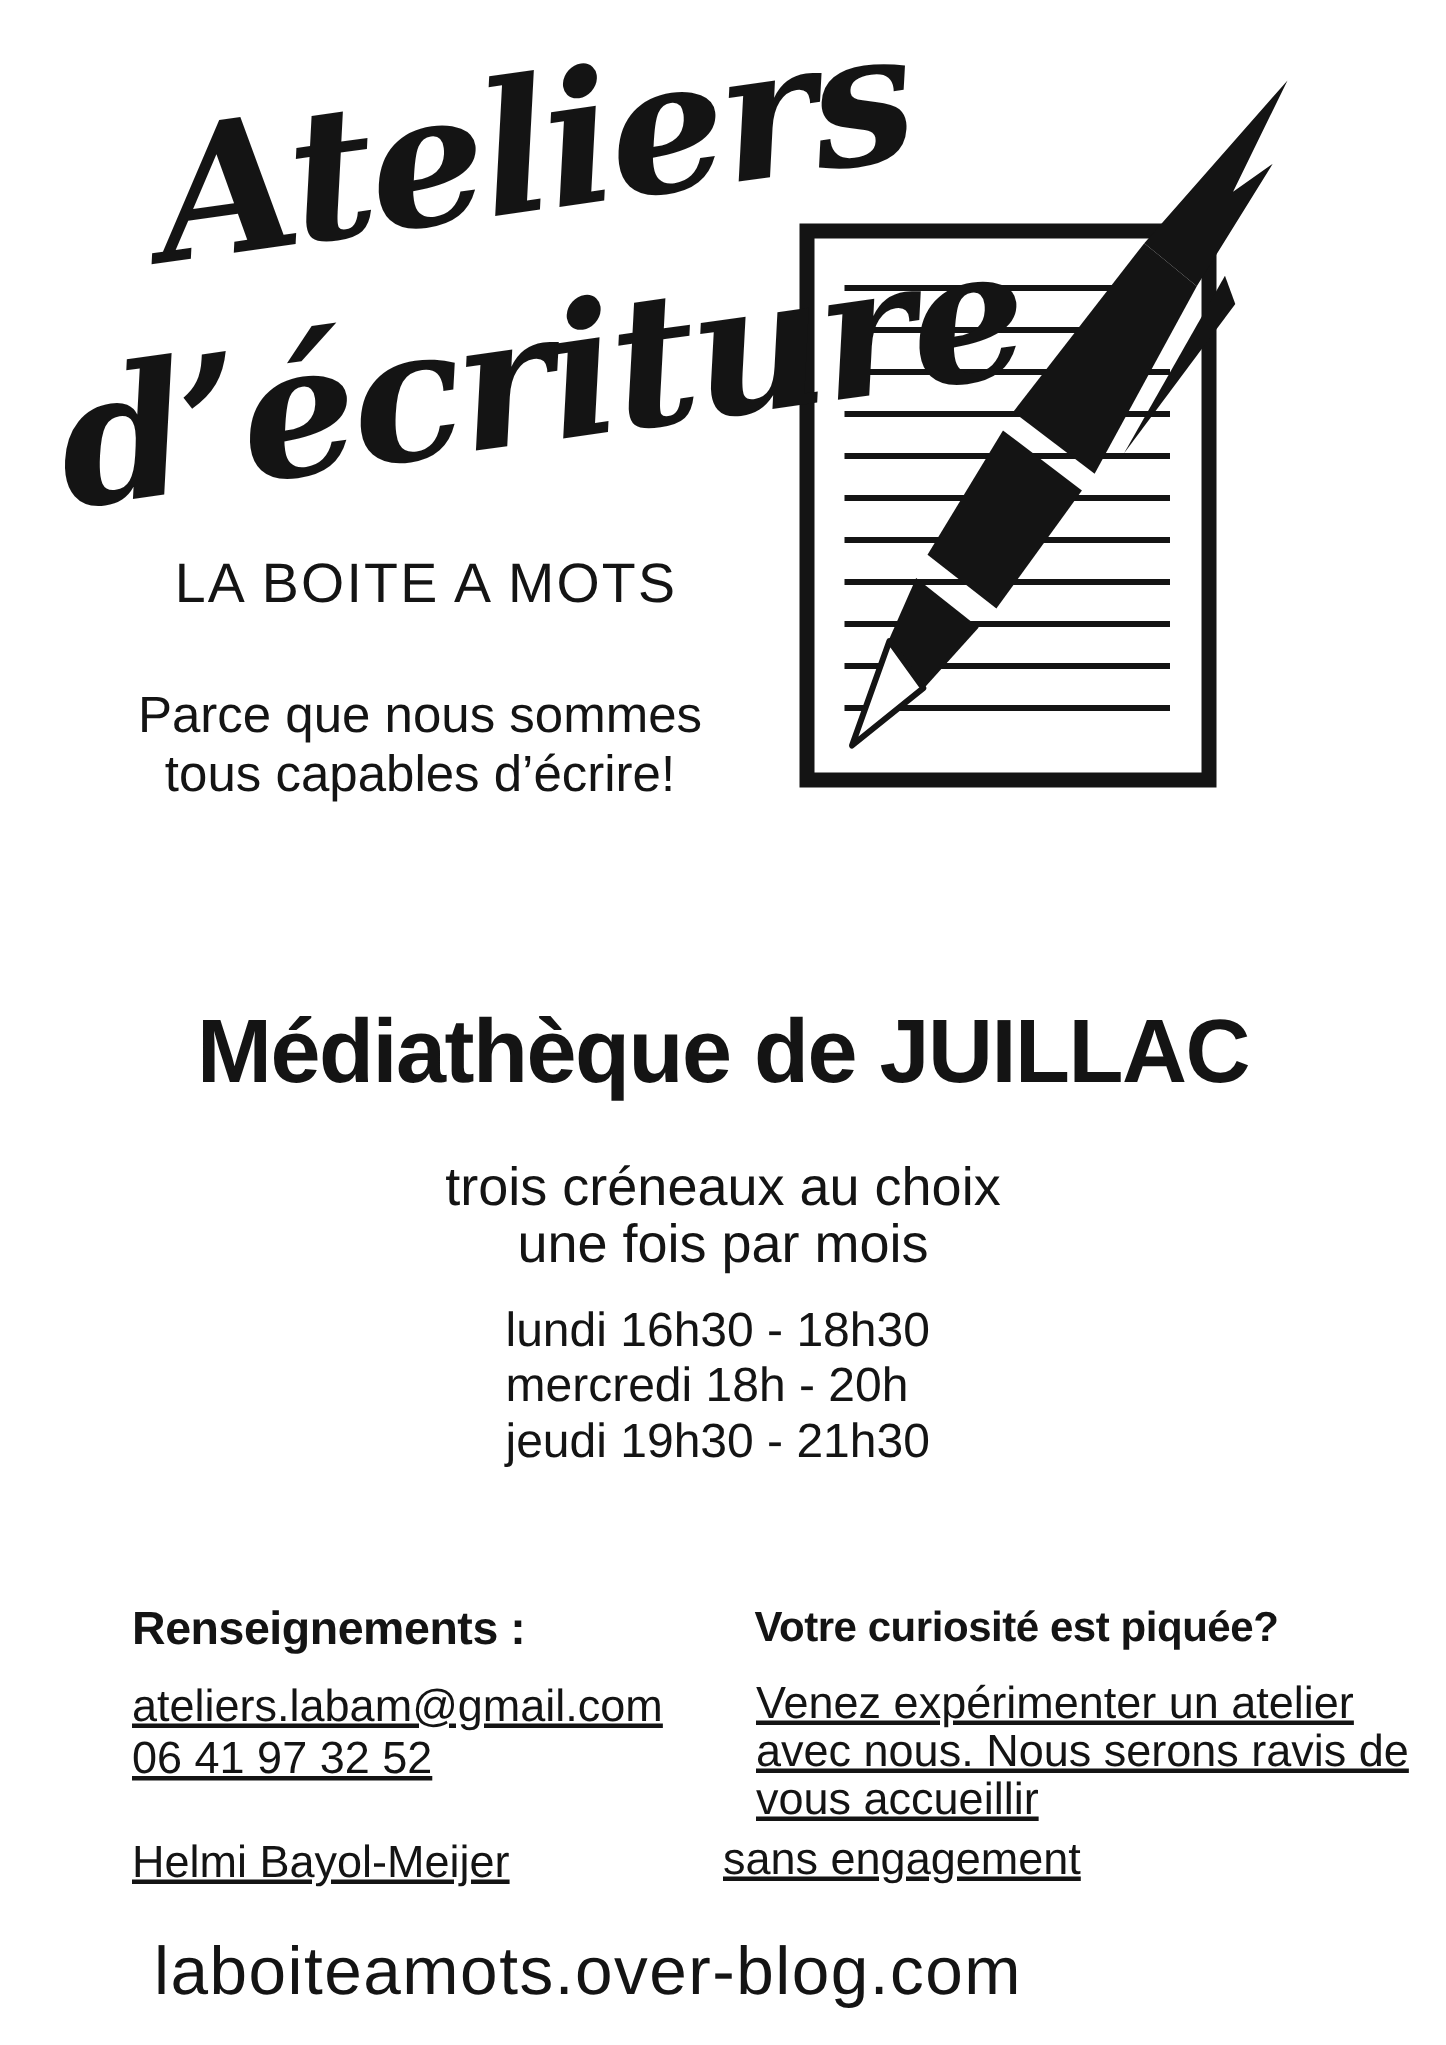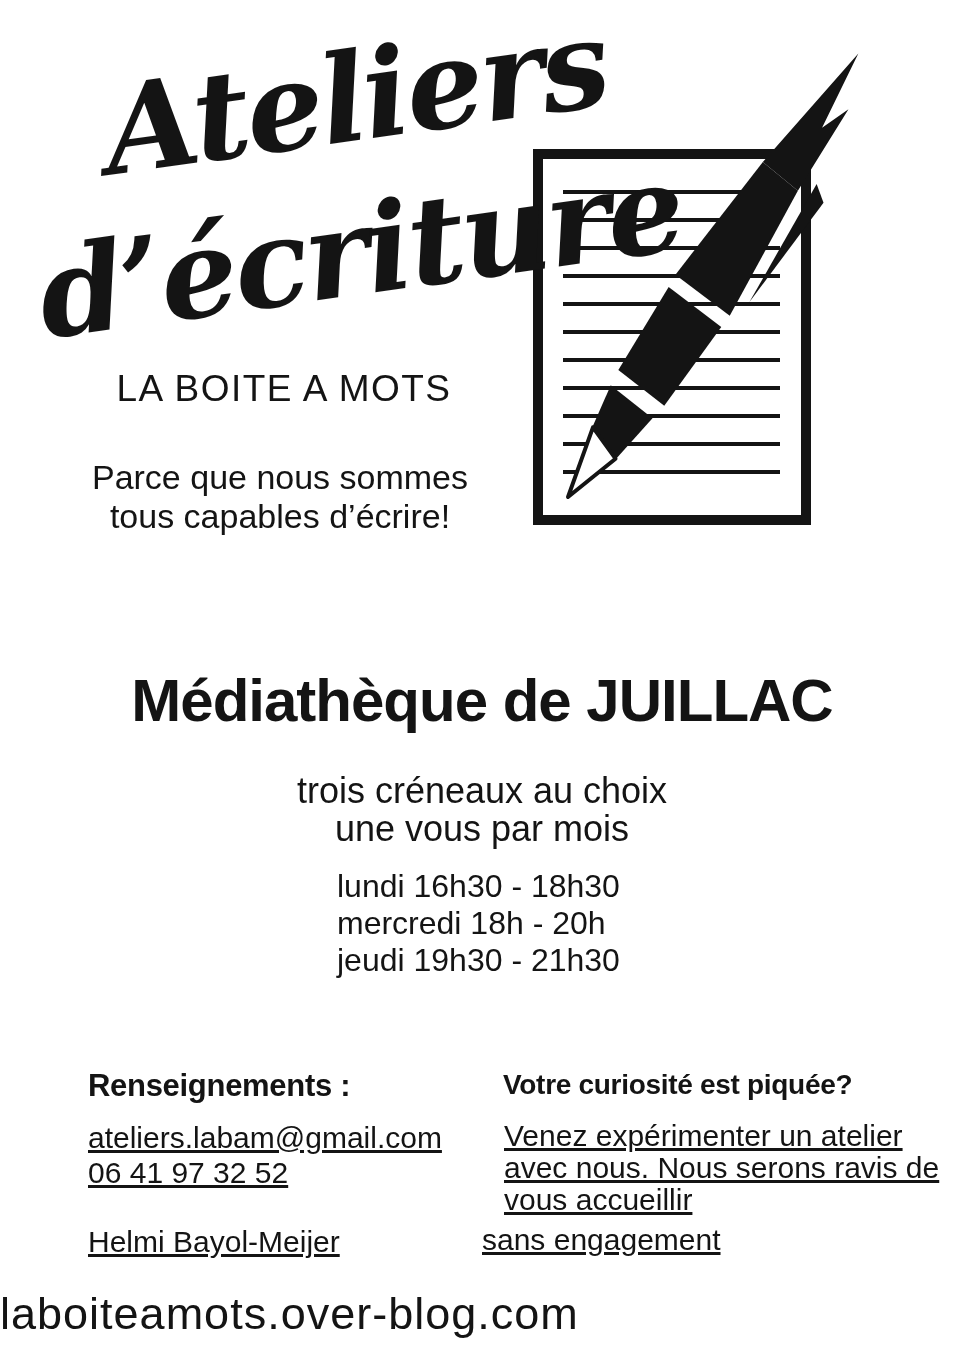--- a/index.html
+++ b/index.html
@@ -68,21 +68,21 @@
   .curiosity-heading{left:480px;top:1069px;font-size:28px;margin-left:23px;}
   .body-text{position:absolute;font-size:30px;line-height:35px;text-decoration:underline;}
   .contact-lines{left:88px;top:1120px;}
   .contact-name{left:88px;top:1224px;}
   .curiosity-body{left:482px;top:1120px;line-height:32px;margin-left:22px;}
   .curiosity-note{left:482px;top:1222px;}
 
   
   .website{
     position:absolute;left:0;top:1288px;width:784px;
-    font-size:45px;letter-spacing:1px;white-space:nowrap;
+    font-size:45px;letter-spacing:1px;text-align:center;white-space:nowrap;
   }
 </style>
 </head>
 <body>
 
 <div class="page">
 
   <svg class="illus" viewBox="0 0 360 492" aria-hidden="true">
     <g>
       <rect x="18" y="114" width="268" height="366" fill="#ffffff" stroke="#141414" stroke-width="10"></rect>
@@ -123,21 +123,21 @@
 
   <div class="tagline">
     <div>Parce que nous sommes</div>
     <div>tous capables d’écrire!</div>
   </div>
 
   <div class="venue">Médiathèque de JUILLAC</div>
 
   <div class="freq">
     <div>trois créneaux au choix</div>
-    <div>une vous par mois</div>
+    <div>une fois par mois</div>
   </div>
 
   <div class="schedule">
     <div>lundi 16h30 - 18h30</div>
     <div>mercredi 18h - 20h</div>
     <div>jeudi 19h30 - 21h30</div>
   </div>
 
   <div class="col-heading contact-heading">Renseignements :</div>
   <div class="body-text contact-lines">

